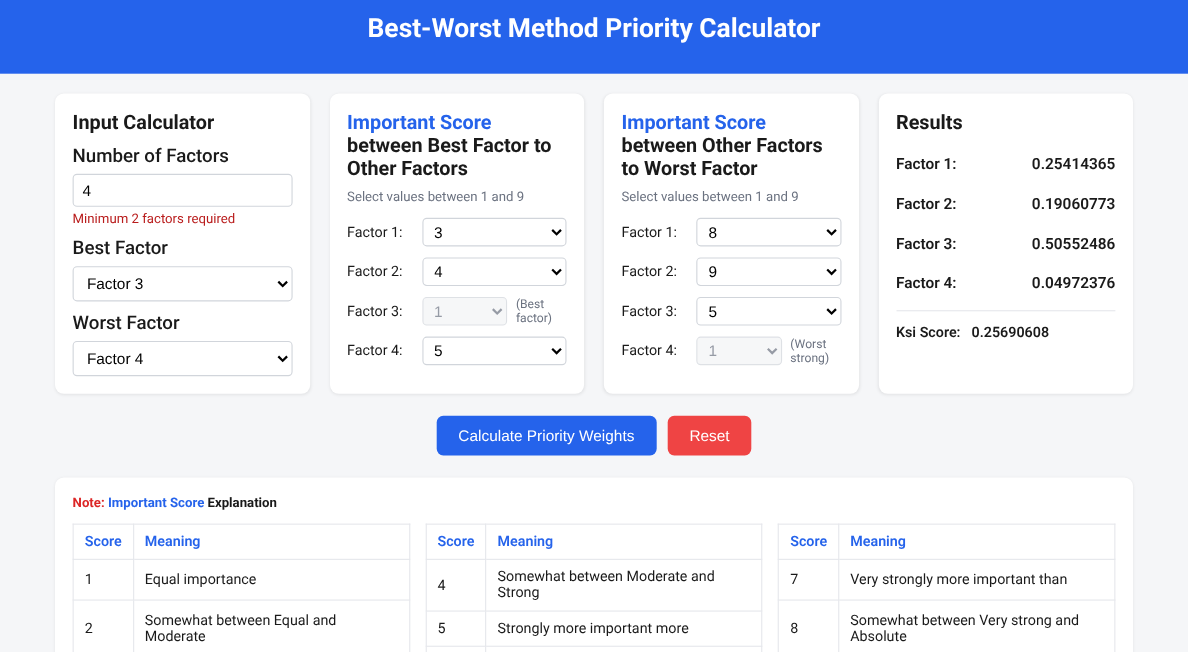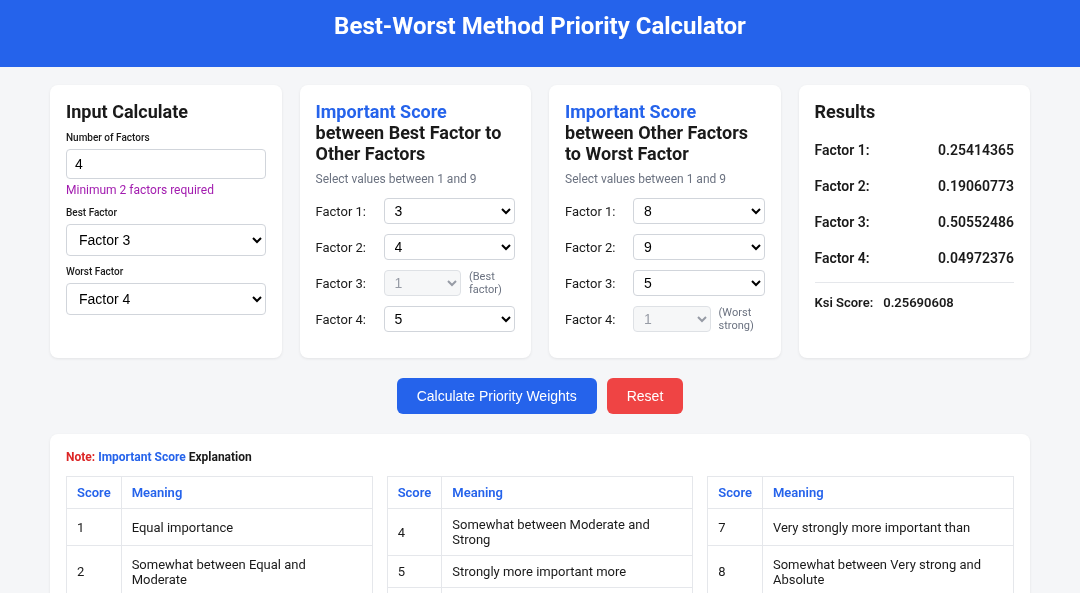--- a/index.html
+++ b/index.html
@@ -3,22 +3,22 @@
   <meta charset="utf-8">
   <style>
     * { margin: 0; padding: 0; box-sizing: border-box; }
     body { font-family: -apple-system, BlinkMacSystemFont, "Segoe UI", Roboto, Arial, sans-serif; background: #f5f6f8; color: #1a1a1a; }
     .header { background: #2563eb; color: #fff; text-align: center; padding: 12px 0 27px; font-size: 24px; font-weight: 700; }
     .container { max-width: 1000px; margin: 0 auto; padding: 0 10px; }
     .grid { display: grid; grid-template-columns: 1fr 1fr 1fr 1fr; gap: 18px; margin-top: 18px; }
     .card { background: #fff; border-radius: 8px; padding: 16px; box-shadow: 0 1px 3px rgba(0,0,0,0.08); }
     .card h2 { font-size: 18px; font-weight: 700; margin-bottom: 6px; }
     .card h2 .hl { color: #2563eb; }
-    .label-sm { font-size: 10px; font-weight: 500; display: block; margin-top: 10px; margin-bottom: 6px; }
-    .hint { font-size: 12px; color: #a21caf; margin-top: 4px; }
+    .label-sm { font-size: 17px; font-weight: 500; display: block; margin-top: 10px; margin-bottom: 6px; }
+    .hint { font-size: 12px; color: #b91c1c; margin-top: 4px; }
     .subhint { font-size: 12px; color: #6b7280; margin-top: 8px; margin-bottom: 12px; }
     input.text, select.sel { width: 100%; border: 1px solid #d1d5db; border-radius: 4px; padding: 6px 8px; font-size: 14px; background: #fff; }
     .row { display: flex; align-items: center; gap: 8px; margin-bottom: 10px; }
     .row .flabel { font-size: 13px; flex: 0 0 60px; }
     .row select { flex: 1; border: 1px solid #d1d5db; border-radius: 4px; padding: 3px 6px; font-size: 14px; background: #fff; }
     .row select[disabled] { background: #f3f4f6; color: #6b7280; }
     .note-side { font-size: 11px; color: #6b7280; flex: 0 0 46px; line-height: 1.2; }
     .result-row { display: flex; justify-content: space-between; font-size: 14px; font-weight: 600; padding: 10px 0; }
     .result-row span:last-child { font-variant-numeric: tabular-nums; }
     .divider { height: 1px; background: #e5e7eb; margin: 6px 0; }
@@ -40,21 +40,21 @@
 <body>
 
 <div class="header">
   <span>Best-Worst Method Priority Calculator</span>
 </div>
 
 <div class="container">
   <div class="grid">
 
     <div class="card">
-      <h2>Input Calculate</h2>
+      <h2>Input Calculator</h2>
       <label class="label-sm">Number of Factors</label>
       <input class="text" type="text" value="4" style="">
       <div class="hint">Minimum 2 factors required</div>
       <label class="label-sm">Best Factor</label>
       <select class="sel">
         <option>Factor 3</option>
       </select>
       <label class="label-sm">Worst Factor</label>
       <select class="sel">
         <option>Factor 4</option>

